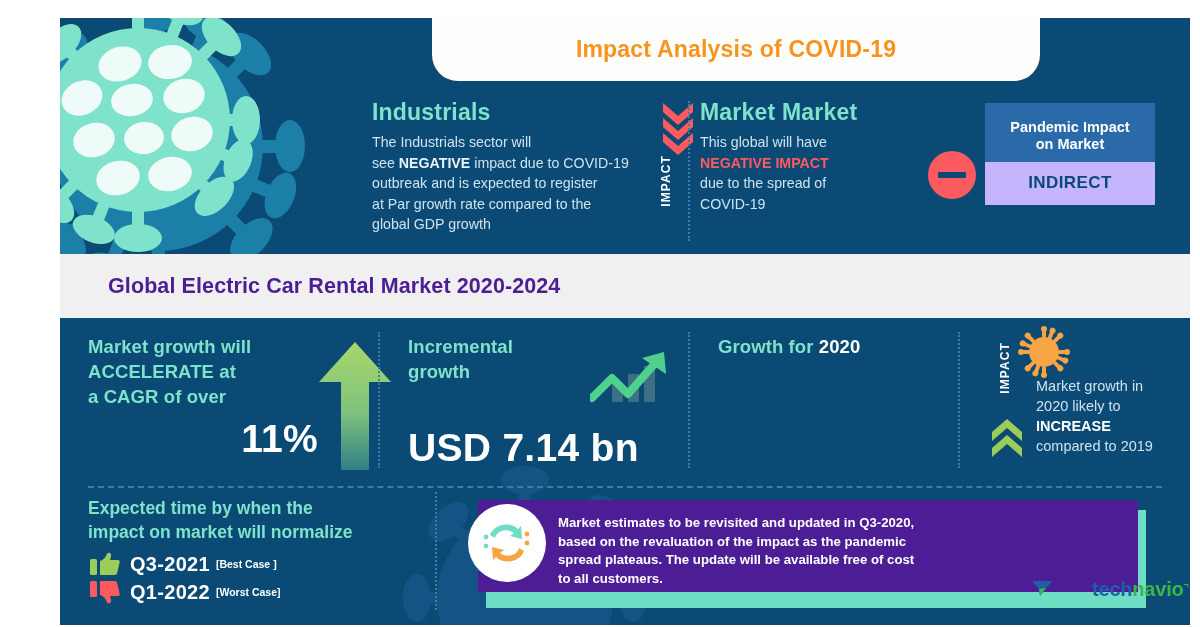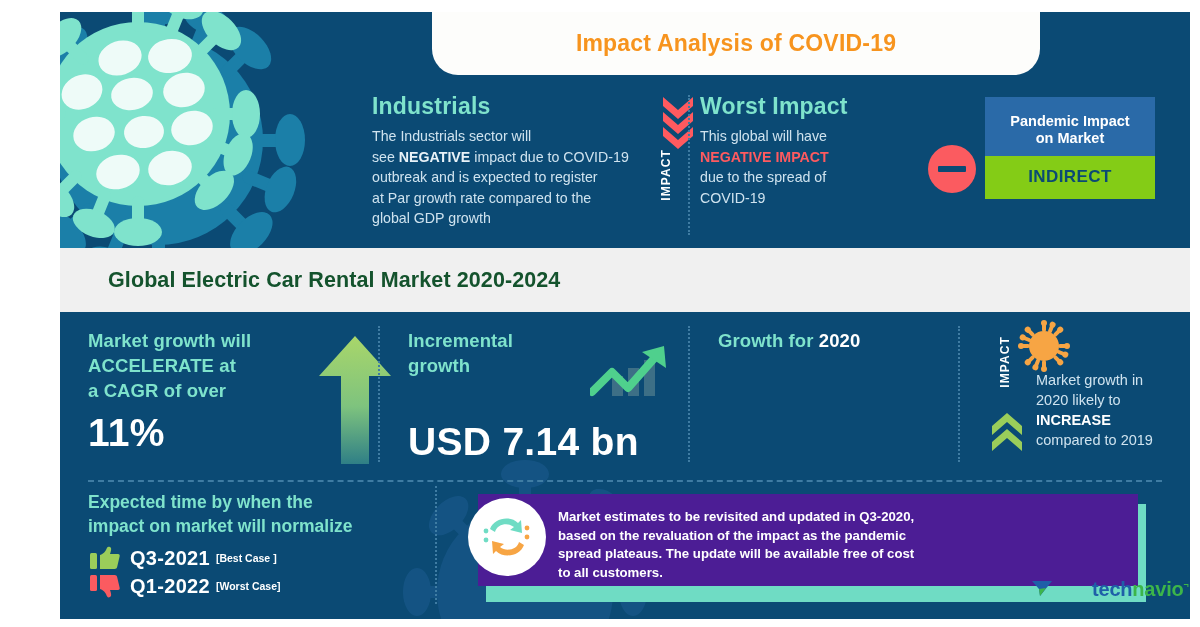--- a/index.html
+++ b/index.html
@@ -11,21 +11,21 @@
   }
   #canvas {
     position: relative;
     width: 1200px; height: 627px;
     background: #ffffff;
   }
 
   
   .frame {
     position: absolute;
-    left: 60px; top: 12px;
+    left: 60px; top: 18px;
     width: 1130px; height: 607px;
     background: #0b4a74;
     overflow: hidden;
   }
 
   
   .virus { position: absolute; pointer-events: none; }
   .virus svg { display: block; }
 
   
@@ -91,35 +91,35 @@
   .pandemic {
     position: absolute; left: 925px; top: 22px;
     width: 170px;
   }
   .pandemic .head {
     background: #2a6aa8; color: #ffffff;
     font-size: 14.5px; font-weight: bold; text-align: center;
     padding: 16px 6px 9px; line-height: 17px;
   }
   .pandemic .val {
-    background: #84cc16; color: #0b4a74;
+    background: #c4b5fd; color: #0b4a74;
     font-size: 17px; font-weight: bold; text-align: center;
     padding: 11px 6px 12px; letter-spacing: .4px;
   }
 
   
   .midband {
     position: absolute; left: 0; top: 236px;
     width: 1130px; height: 64px;
     background: #f0f0f0;
     display: flex; align-items: center;
   }
   .midband .t {
     margin-left: 48px;
-    color: #14532d; font-size: 21.5px; font-weight: bold;
+    color: #4c1d95; font-size: 21.5px; font-weight: bold;
     letter-spacing: .1px;
   }
 
   
   .statsrow { position: absolute; left: 0; top: 300px; width: 1130px; height: 165px; }
 
   .stat { position: absolute; top: 16px; }
   .stat .lab {
     color: #7fe3cc; font-size: 18.5px; font-weight: bold;
     line-height: 25px; letter-spacing: .1px;
@@ -353,21 +353,21 @@
               <polygon points="0,30 15,43 30,30 30,39 15,52 0,39"></polygon>
             </g>
           </svg>
         </div>
         <div class="impact-word">IMPACT</div>
       </div>
 
       <div class="vdash-top" style="left:628px;"></div>
 
       <div class="col-market">
-        <div class="hdr-mint">Worst Impact</div>
+        <div class="hdr-mint">Market Market</div>
         <div class="body-light">
           <div>This global will have</div>
           <div class="neg">NEGATIVE IMPACT</div>
           <div>due to the spread of</div>
           <div>COVID-19</div>
         </div>
       </div>
 
       <div class="stop-circle">
         <div class="bar"></div>
@@ -387,21 +387,21 @@
     </div>
 
     <div class="statsrow">
 
       <div class="stat" style="left:28px; width:230px;">
         <div class="lab">
           <div>Market growth will</div>
           <div>ACCELERATE at</div>
           <div>a CAGR of over</div>
         </div>
-        <div class="big" style="margin-top:8px;">11%</div>
+        <div class="big" style="margin-top:8px;text-align:right;">11%</div>
       </div>
 
       <div class="arrow-up">
         <svg width="74" height="130" viewBox="0 0 74 130">
           <defs>
             <linearGradient id="gu" x1="0" y1="0" x2="0" y2="1">
               <stop offset="0%" stop-color="#a9d66a"></stop>
               <stop offset="55%" stop-color="#7ec37e"></stop>
               <stop offset="100%" stop-color="#2f7f86"></stop>
             </linearGradient>

